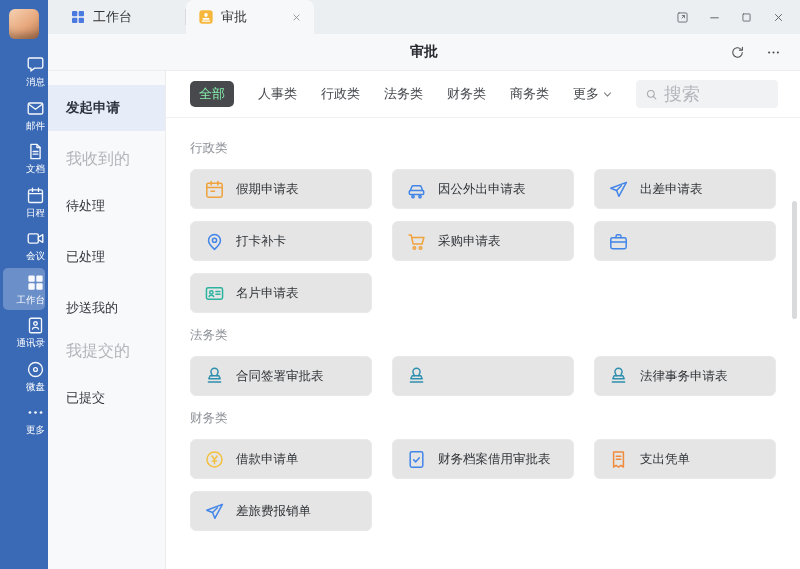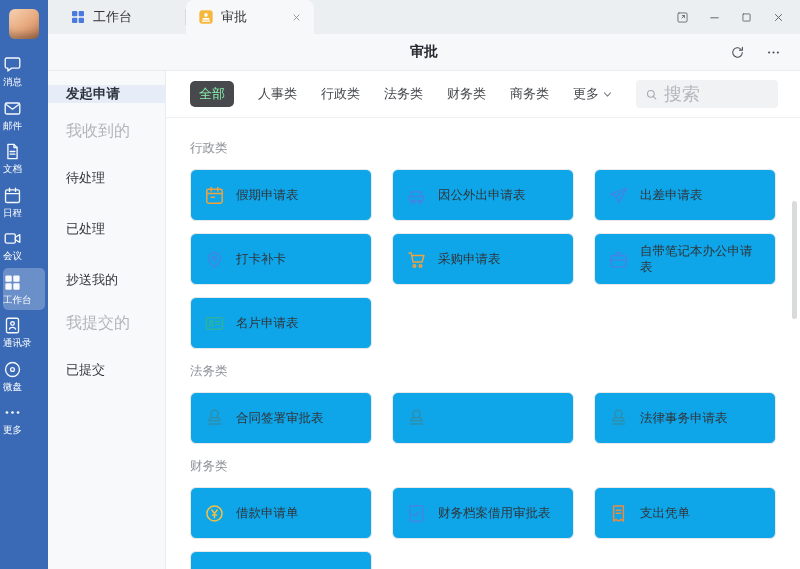--- a/index.html
+++ b/index.html
@@ -5,21 +5,21 @@
   *{box-sizing:border-box;margin:0;padding:0;}
   html,body{width:800px;height:569px;overflow:hidden;}
   body{font-family:"Liberation Sans","DejaVu Sans",sans-serif;font-size:13px;color:#333;background:#fff;}
   .icon{display:inline-flex;}
   .icon svg{width:100%;height:100%;display:block;}
   .app{display:flex;width:800px;height:569px;}
 
   
   .rail{width:48px;background:var(--rail-bg,#3a6ab6);display:flex;flex-direction:column;align-items:center;padding-top:9px;flex-shrink:0;}
   .avatar{width:30px;height:30px;border-radius:6px;background:linear-gradient(140deg,#f6d3b4 0%,#e8a97e 55%,#b97a52 100%);box-shadow:inset 0 -9px 7px -4px rgba(60,40,30,.35);margin-bottom:10px;cursor:pointer;}
-  .rail-item{width:42px;padding:5px 0 6px;margin:1px 0;border-radius:5px;display:flex;flex-direction:column;align-items:flex-start;gap:3px;color:#fff;cursor:pointer;}
+  .rail-item{width:42px;padding:5px 0 6px;margin:1px 0;border-radius:5px;display:flex;flex-direction:column;align-items:flex-end;gap:3px;color:#fff;cursor:pointer;}
   .rail-item .icon{width:19px;height:19px;opacity:.95;}
   .rail-label{font-size:9.5px;line-height:1;}
   .rail-item.active{background:rgba(255,255,255,.25);}
 
   .main{flex:1;display:flex;flex-direction:column;min-width:0;}
 
   
   .tabbar{height:34px;background:#eceff2;display:flex;align-items:stretch;padding-left:10px;flex-shrink:0;}
   .tabs{display:flex;}
   .tab{display:flex;align-items:center;gap:7px;padding:0 12px;font-size:13px;color:#333;cursor:pointer;position:relative;min-width:128px;}
@@ -36,42 +36,42 @@
   
   .header{height:36px;background:#f7f8fa;position:relative;display:flex;align-items:center;flex-shrink:0;}
   .header-title{position:absolute;left:0;right:0;text-align:center;font-size:14px;font-weight:bold;color:#26292e;}
   .header-actions{margin-left:auto;display:flex;gap:14px;padding-right:16px;z-index:1;}
   .hbtn{background:none;border:none;width:22px;height:22px;color:#4a4d52;display:flex;align-items:center;justify-content:center;cursor:pointer;}
   .hbtn .icon{width:15px;height:15px;}
 
   
   .body{flex:1;display:flex;min-height:0;border-top:1px solid #ececee;}
   .sidebar{width:118px;background:#f8f9fb;border-right:1px solid #ececee;padding-top:14px;flex-shrink:0;}
-  .side-primary{height:18px;display:flex;align-items:center;padding-left:18px;font-size:13.5px;color:#2d3440;cursor:pointer;}
+  .side-primary{height:46px;display:flex;align-items:center;padding-left:18px;font-size:13.5px;color:#2d3440;cursor:pointer;}
   .side-primary.active{background:#e7edf8;font-weight:bold;}
   .side-group-title{padding-left:18px;margin:18px 0 4px;font-size:16px;color:#b2b5ba;}
   .side-item{height:31px;display:flex;align-items:center;padding-left:18px;font-size:13px;color:#33373d;cursor:pointer;margin-top:20px;}
 
   
   .content{flex:1;background:#fff;display:flex;flex-direction:column;position:relative;min-width:0;}
   .filterbar{height:47px;display:flex;align-items:center;padding:0 22px 0 24px;border-bottom:1px solid #f0f1f2;flex-shrink:0;}
   .ftabs{display:flex;align-items:center;gap:24px;}
   .ftab{font-size:13px;color:#43464b;cursor:pointer;white-space:nowrap;}
   .ftab.active{background:var(--active-filter-bg,#47494d);color:#86efac;padding:4px 9px;border-radius:5px;}
   .fmore{display:flex;align-items:center;gap:3px;margin-left:24px;font-size:13px;color:#43464b;cursor:pointer;}
   .fmore .icon{width:11px;height:11px;color:#7a7d82;}
   .search{margin-left:auto;width:142px;height:28px;background:#f1f2f4;border-radius:4px;display:flex;align-items:center;gap:6px;padding:0 9px;}
   .search .icon{width:13px;height:13px;color:#a8abb0;flex-shrink:0;}
   .search input{border:none;background:transparent;outline:none;flex:1;min-width:0;font-size:18px;color:#333;font-family:Liberation Serif, serif;}
   .search input::placeholder{color:#b4b7bc;}
 
   .scrollarea{flex:1;overflow:hidden;padding:12px 24px 0;}
   .section-title{font-size:12.5px;color:#8e9298;margin:10px 0 12px;}
   .cards{display:grid;grid-template-columns:repeat(3,1fr);gap:12px 20px;margin-bottom:14px;}
-  .card{border:1px solid #e8e9eb;border-radius:6px;height:52px;display:flex;align-items:center;gap:11px;padding:0 13px;cursor:pointer;background:#0ea5e9;}
+  .card{border:1px solid #e8e9eb;border-radius:6px;height:40px;display:flex;align-items:center;gap:11px;padding:0 13px;cursor:pointer;background:#e5e5e5;}
   .card-ic{width:21px;height:21px;flex-shrink:0;}
   .card-label{font-size:12.5px;color:#303438;line-height:1.3;}
 
   .scroll-thumb{position:absolute;right:3px;top:130px;width:5px;height:118px;border-radius:3px;background:#d9dadc;cursor:pointer;}
 </style>
 </head>
 <body>
 
 <div class="app">
   <aside class="rail">
@@ -345,21 +345,20 @@
                   <span class="card-label">采购申请表</span>
                 </div>
                 <div class="card">
                   <span class="icon card-ic" style="color: rgb(66, 133, 232);">
                     <svg viewBox="0 0 24 24" fill="none" stroke="currentColor" stroke-width="1.7" stroke-linecap="round" stroke-linejoin="round">
                       <rect x="3.2" y="7.8" width="17.6" height="12.4" rx="2"></rect>
                       <path d="M9.2 7.8V6a1.8 1.8 0 0 1 1.8-1.8h2a1.8 1.8 0 0 1 1.8 1.8v1.8"></path>
                       <path d="M3.2 12.6h17.6"></path>
                     </svg>
                   </span>
-                  <span class="card-label">自带笔记本办公申请表</span>
                 </div>
                 <div class="card">
                   <span class="icon card-ic" style="color: rgb(43, 179, 160);">
                     <svg viewBox="0 0 24 24" fill="none" stroke="currentColor" stroke-width="1.7" stroke-linecap="round" stroke-linejoin="round">
                       <rect x="2.8" y="5.4" width="18.4" height="13.2" rx="2"></rect>
                       <circle cx="8.4" cy="10.8" r="1.9"></circle>
                       <path d="M5.8 15.4c.4-1.7 4.8-1.7 5.2 0"></path>
                       <path d="M13.6 9.6h4.6M13.6 12.8h4.6"></path>
                     </svg>
                   </span>

